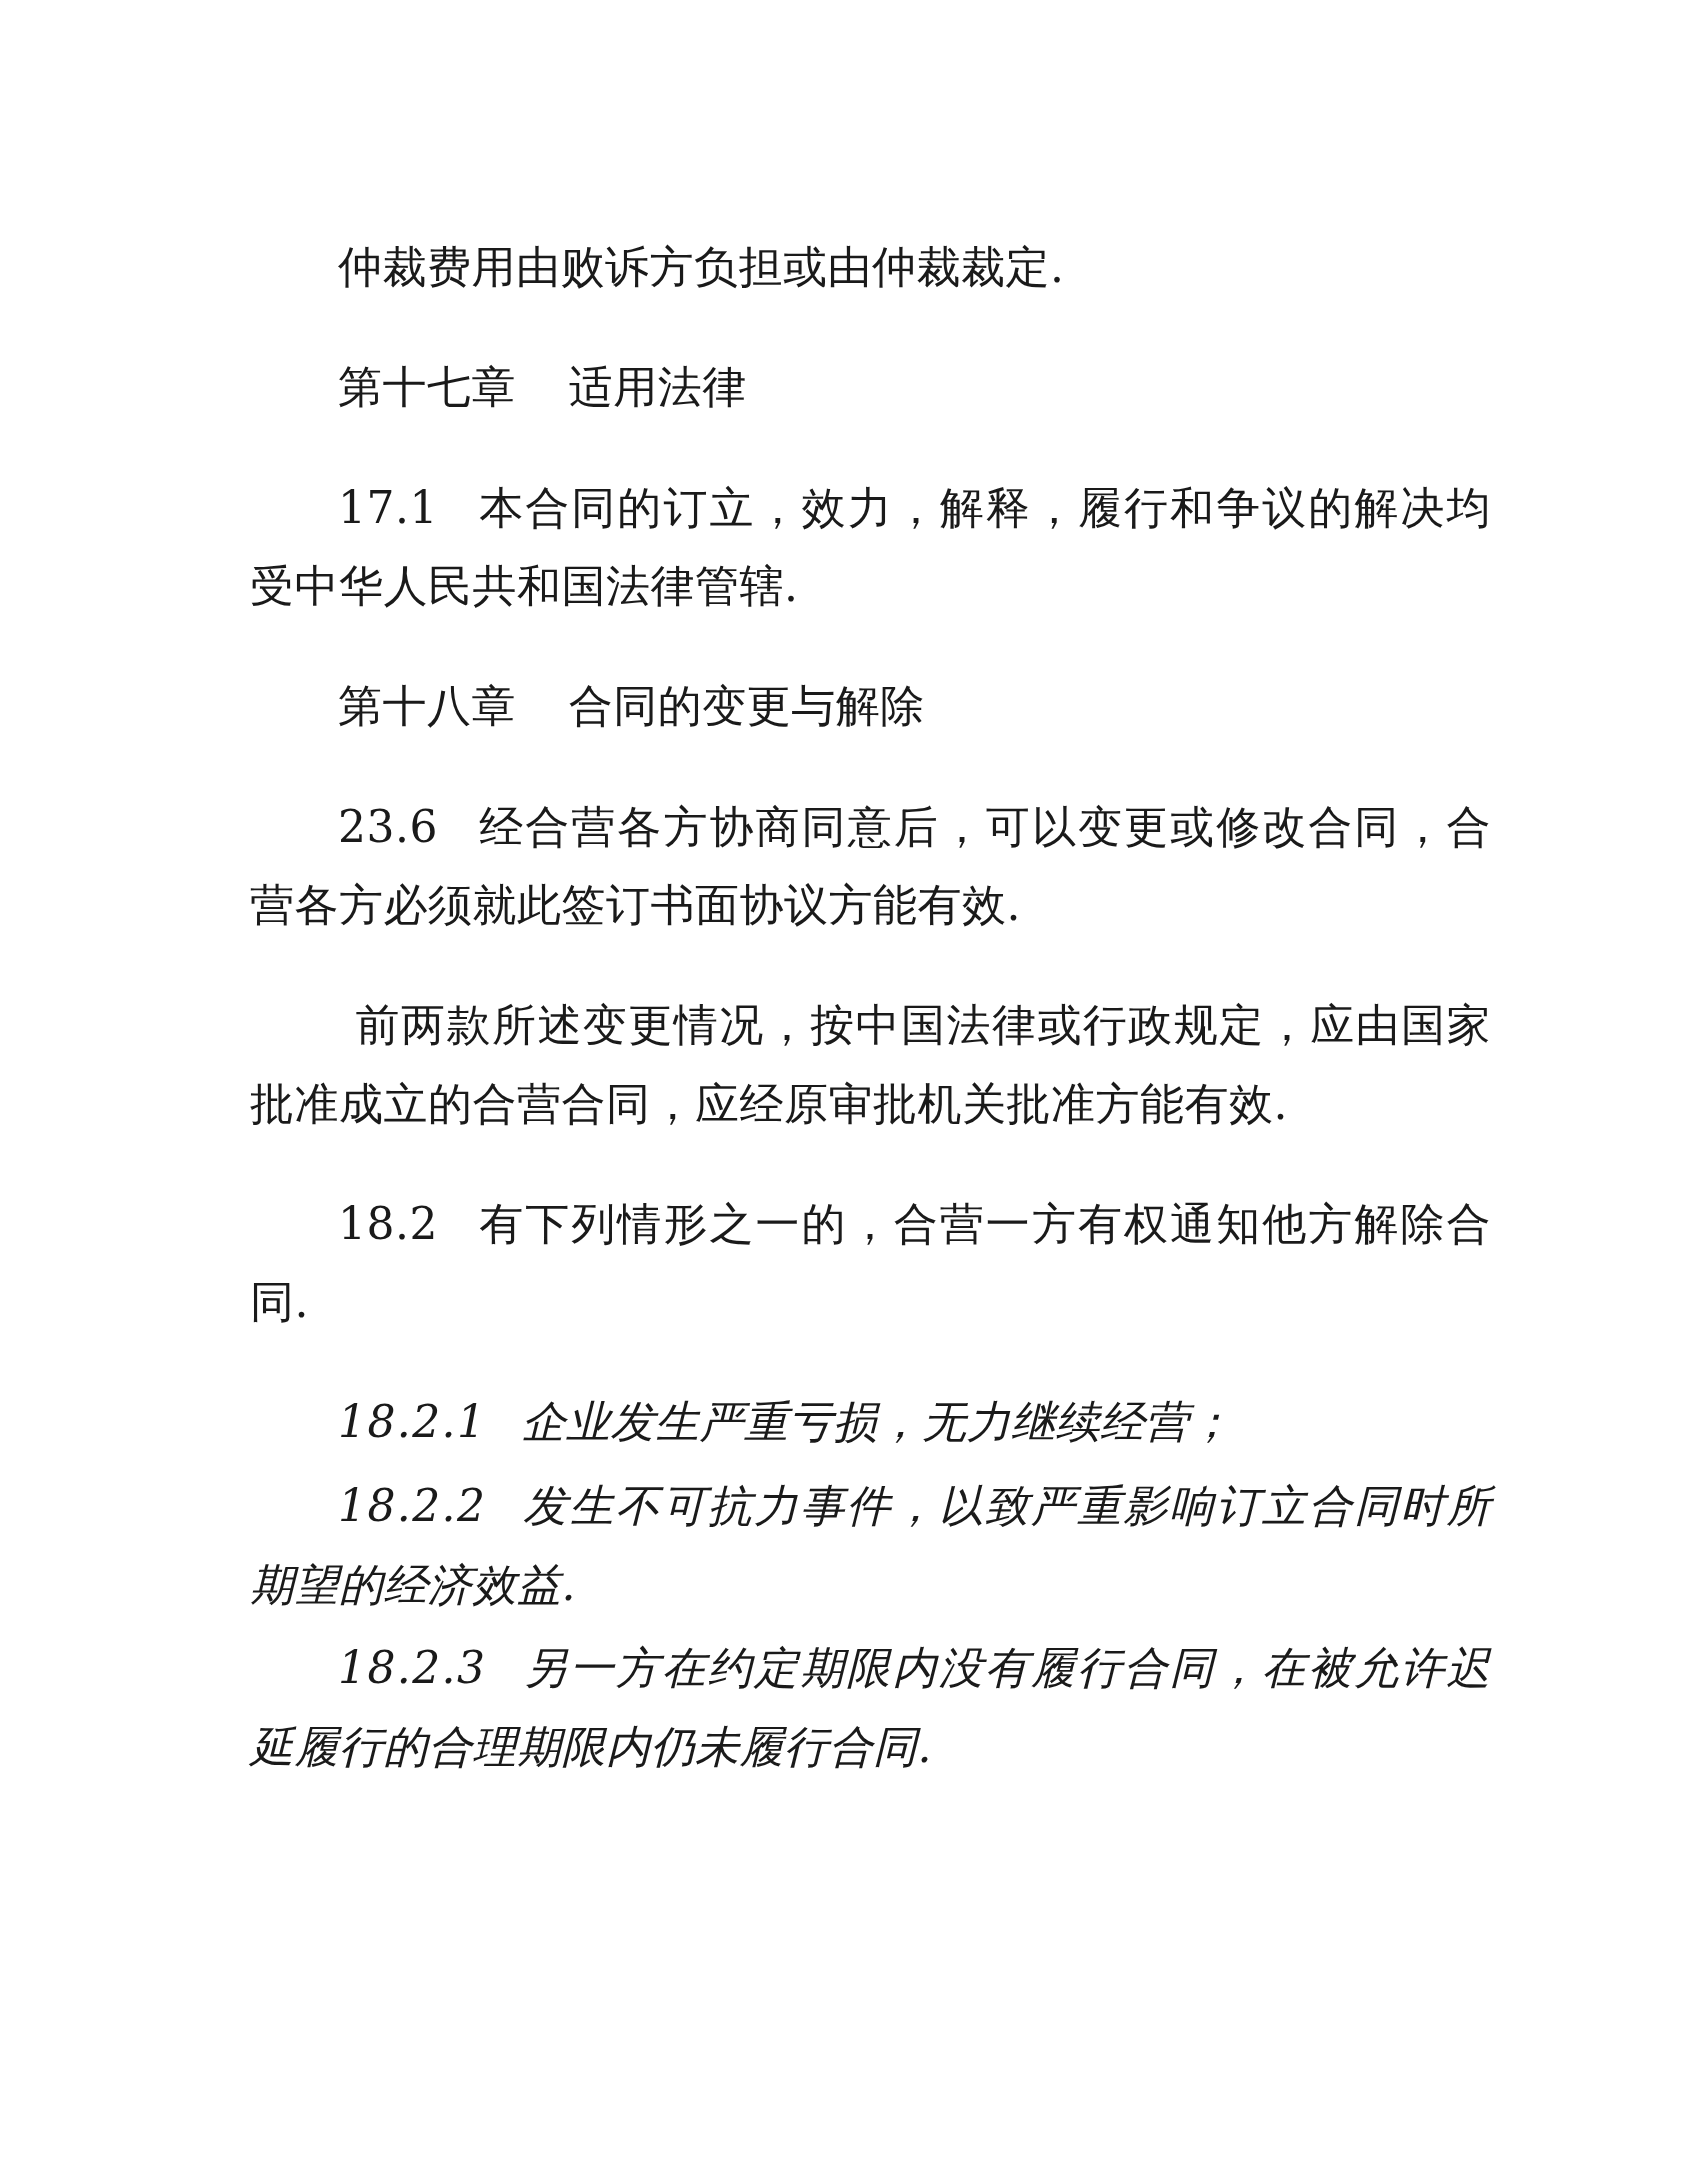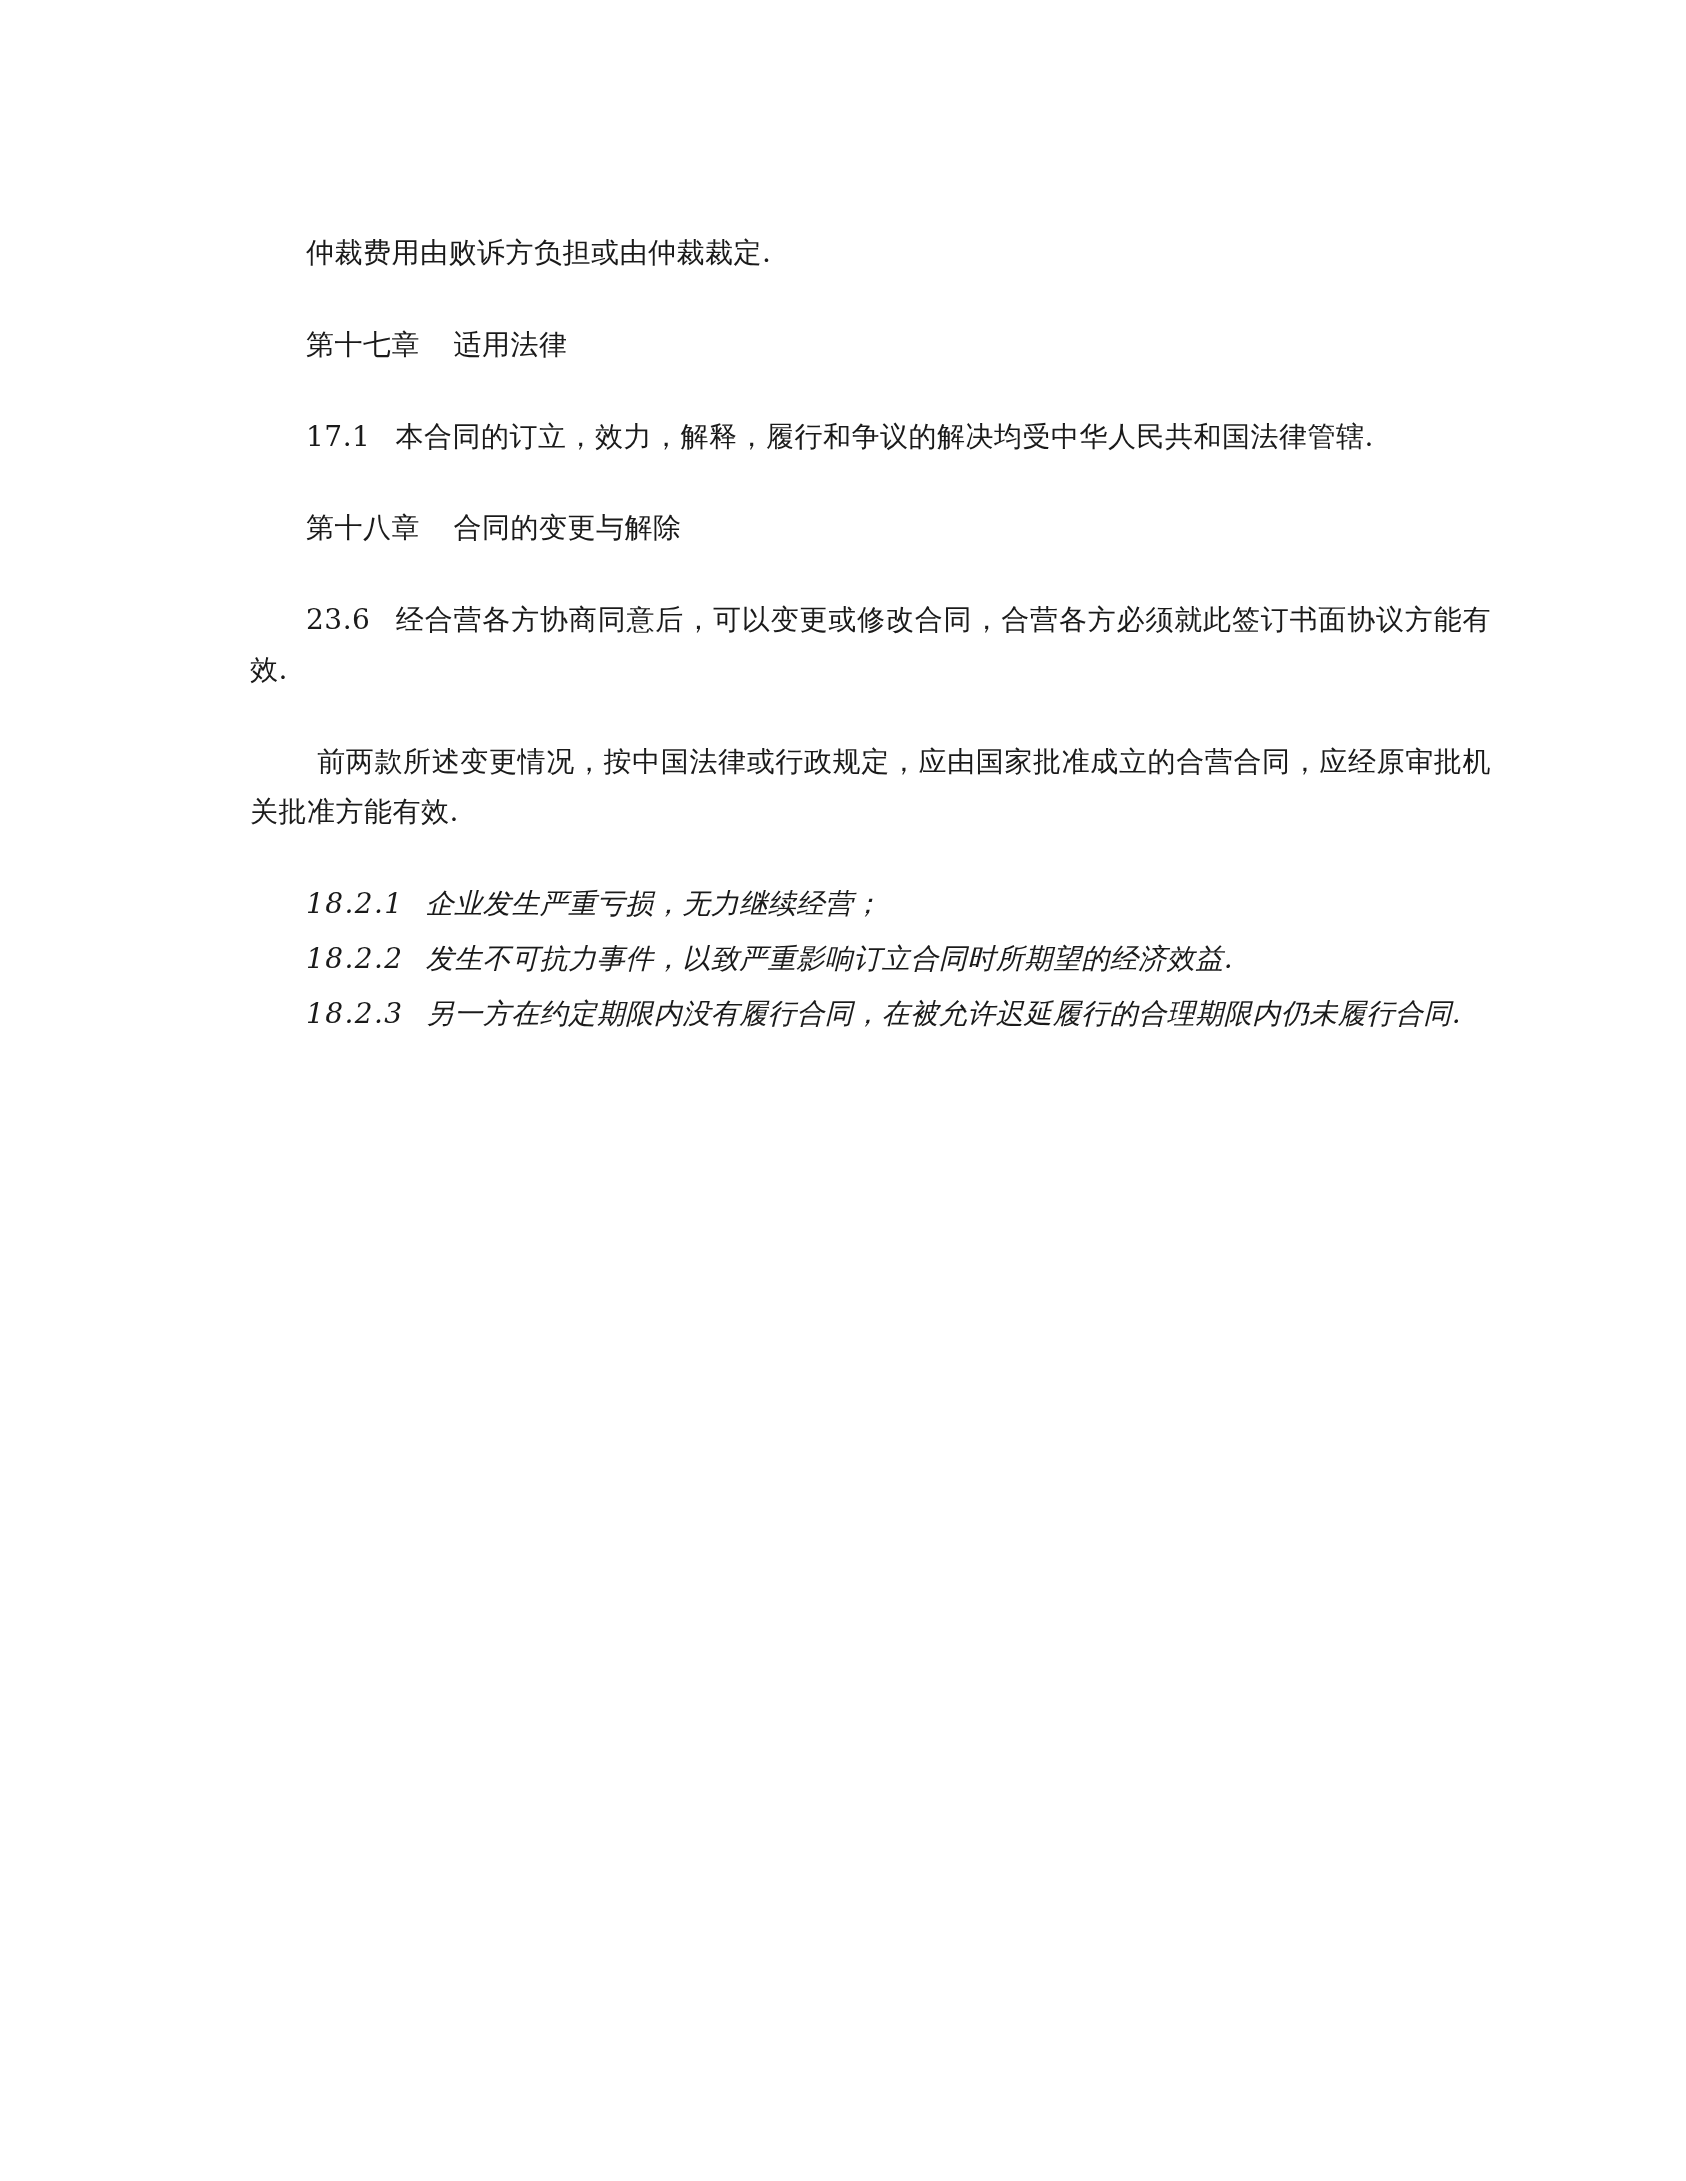--- a/index.html
+++ b/index.html
@@ -14,21 +14,21 @@
     color: #1a1a1a;
   }
   .page {
     box-sizing: border-box;
     width: 1686px;
     height: 2182px;
     padding: 228px 195px 110px 250px;
     background: #ffffff;
   }
   .doc-body {
-    font-size: 28px;
+    font-size: 44px;
     line-height: 1.78;
     letter-spacing: 0.5px;
     text-align: justify;
   }
   p {
     margin: 0;
   }
   .para {
     margin-bottom: 42px;
     text-indent: 2em;
@@ -77,20 +77,21 @@
 
     <p class="para"><span>17.1</span><span class="num-gap"></span><span>本合同的订立，效力，解释，履行和争议的解决均受中华人民共和国法律管辖.</span></p>
 
     <p class="heading"><span>第十八章</span><span class="gap"></span><span>合同的变更与解除</span></p>
 
     <p class="para"><span>23.6</span><span class="num-gap"></span><span>经合营各方协商同意后，可以变更或修改合同，合营各方必须就此签订书面协议方能有效.</span></p>
 
 
     <p class="para-deep">前两款所述变更情况，按中国法律或行政规定，应由国家批准成立的合营合同，应经原审批机关批准方能有效.</p>
 
+    <p class="para"><span>18.2</span><span class="num-gap"></span><span>有下列情形之一的，合营一方有权通知他方解除合同.</span></p>
 
     <div class="list-block">
       <p class="list-item"><span class="num">18.2.1</span><span class="gap-sm"></span><span>企业发生严重亏损，无力继续经营；</span></p>
 
       <p class="list-item"><span class="num">18.2.2</span><span class="gap-sm"></span><span>发生不可抗力事件，以致严重影响订立合同时所期望的经济效益.</span></p>
 
       <p class="list-item"><span class="num">18.2.3</span><span class="gap-sm"></span><span>另一方在约定期限内没有履行合同，在被允许迟延履行的合理期限内仍未履行合同.</span></p>
 
 
     </div>

